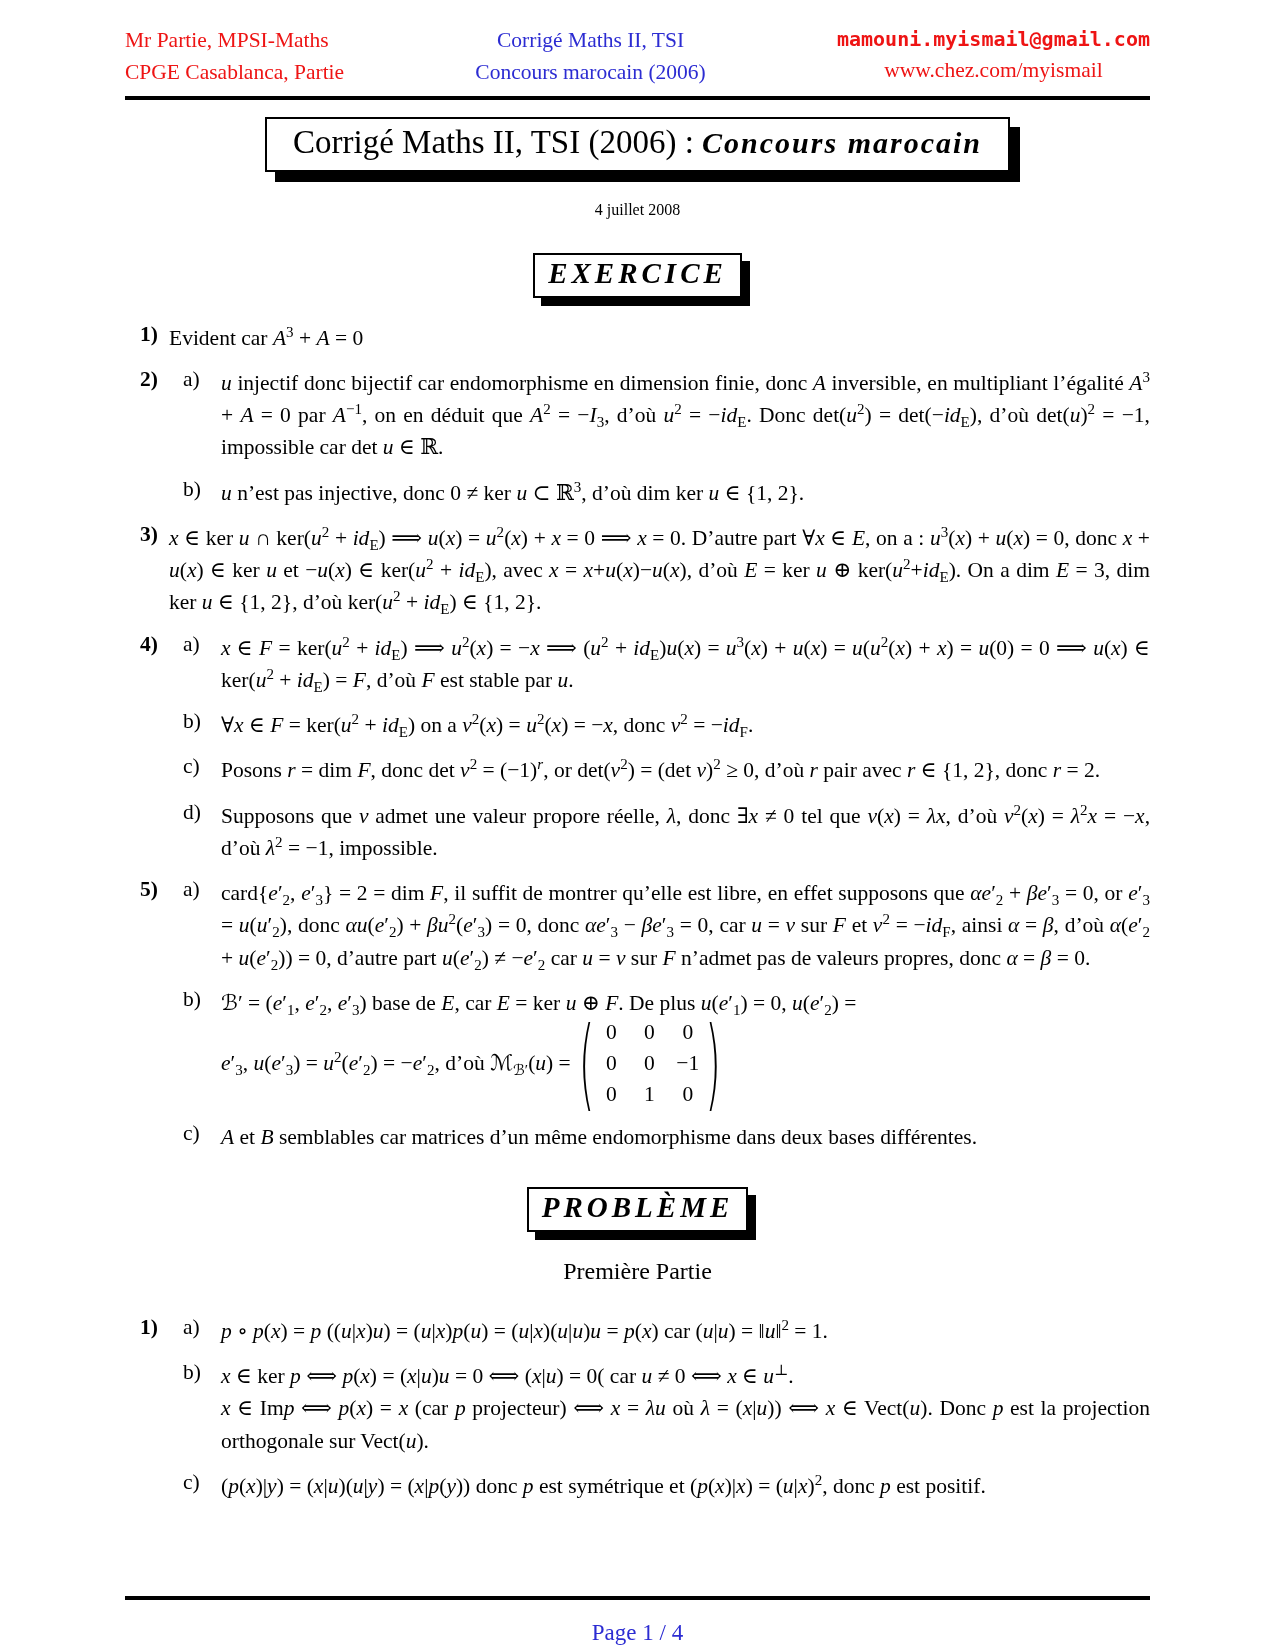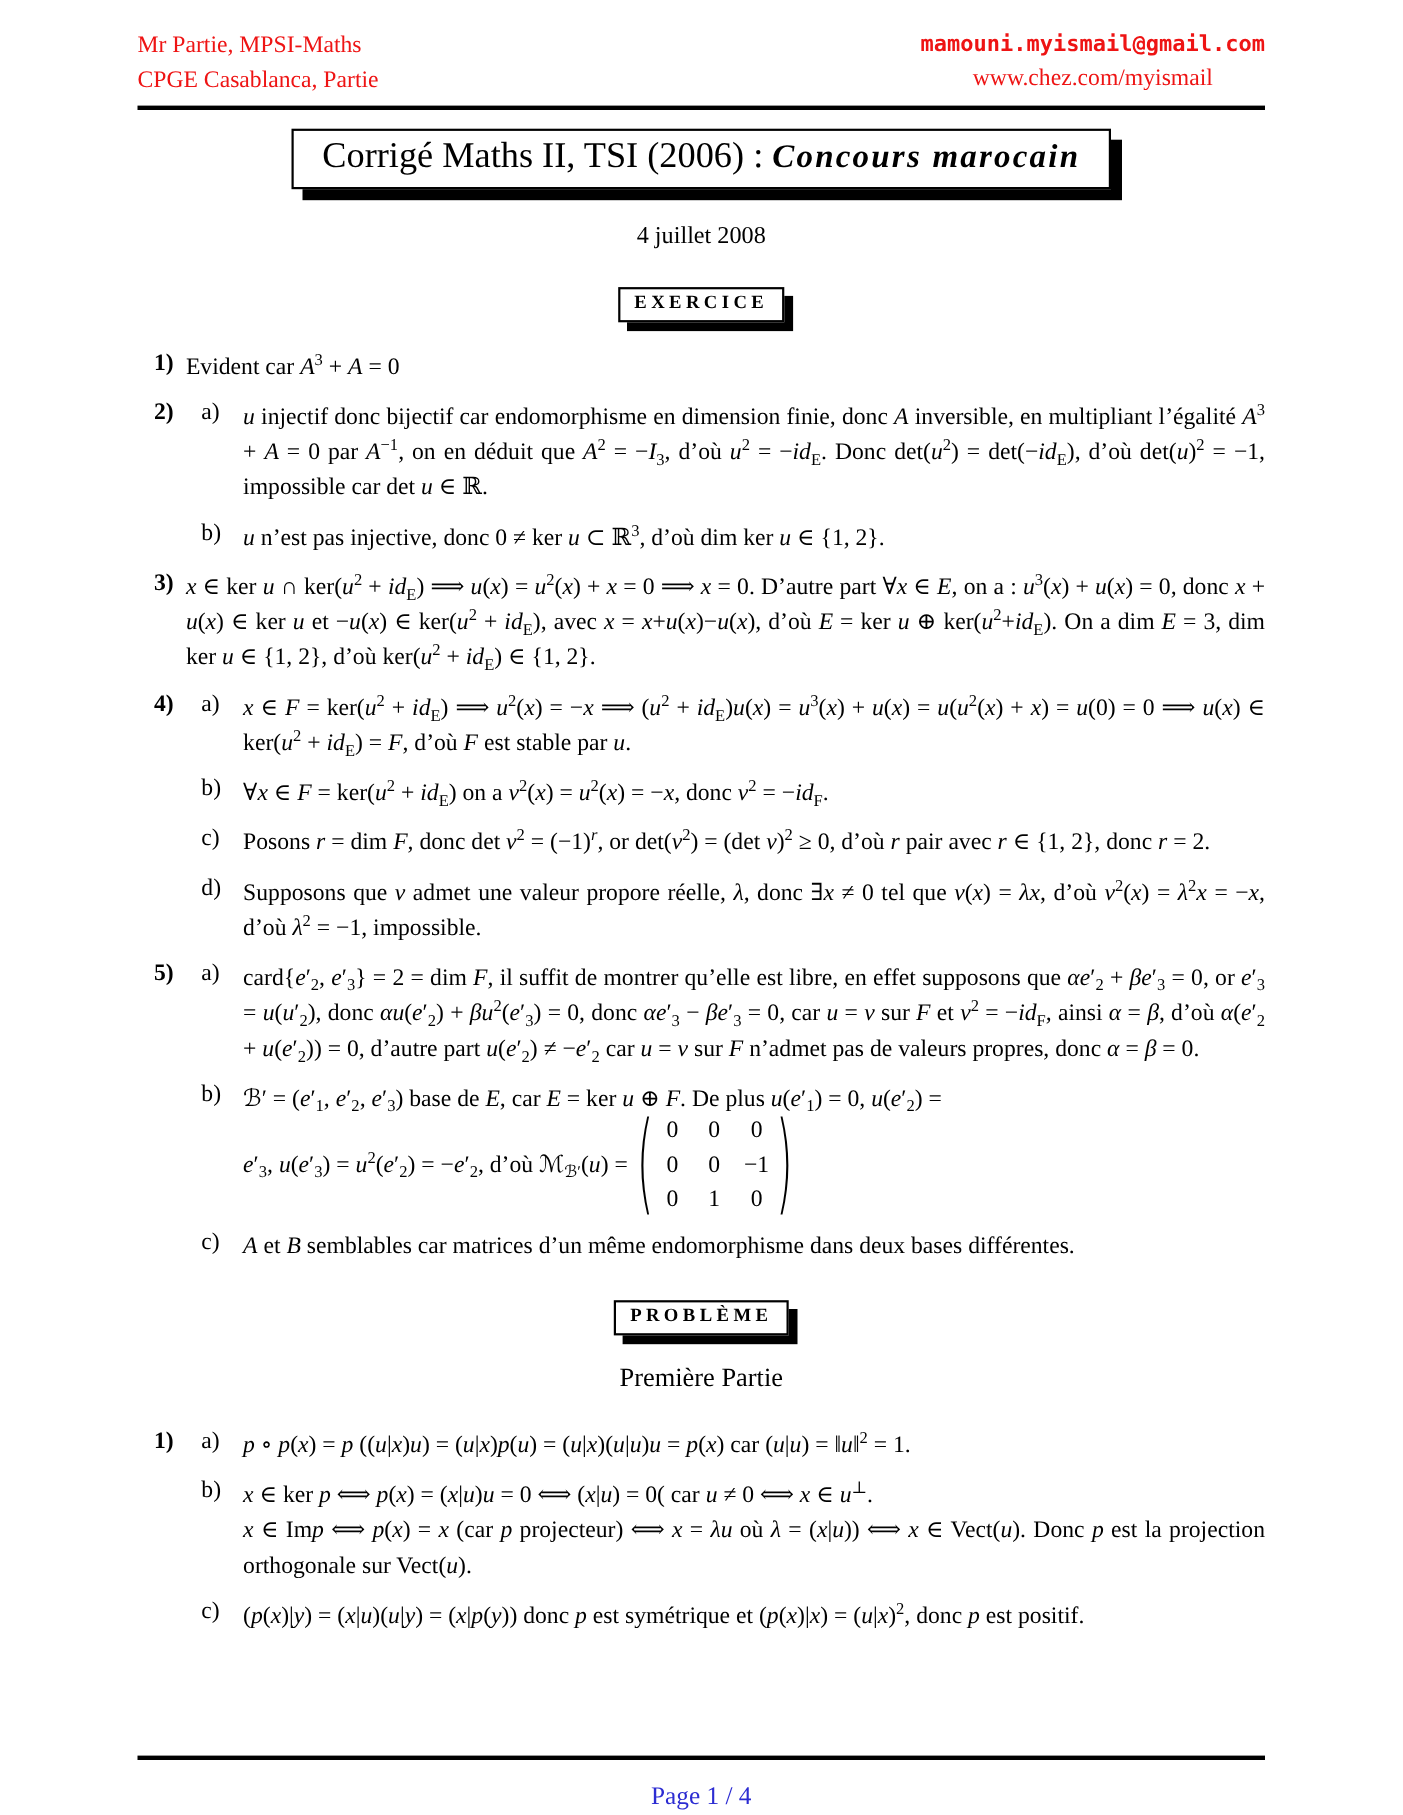--- a/index.html
+++ b/index.html
@@ -24,27 +24,27 @@
   .email{font-family:"DejaVu Sans Mono","Liberation Mono",monospace;font-weight:bold;font-size:20px;}
   .rule{border:none;border-top:4px solid #000;margin:7px 0 0 0;}
 
   
   .titlebox-wrap{text-align:center;margin-top:17px;}
   .titlebox{
     display:inline-block;background:#fff;border:2px solid #000;
     box-shadow:10px 10px 0 0 #000;padding:5px 26px 9px 26px;font-size:33px;white-space:nowrap;
   }
   .cursive{font-style:italic;font-weight:bold;letter-spacing:2px;font-size:30px;}
-  .date{text-align:center;margin-top:29px;font-size:22px;}
+  .date{text-align:center;margin-top:29px;font-size:16px;}
 
   
   .secbox-wrap{text-align:center;margin:34px 0 24px 0;}
   .secbox{
     display:inline-block;background:#fff;border:2px solid #000;box-shadow:8px 8px 0 0 #000;
-    padding:2px 13px 6px 13px;font-size:17px;font-weight:bold;letter-spacing:4px;
+    padding:2px 13px 6px 13px;font-size:29px;font-style:italic;font-weight:bold;letter-spacing:4px;
   }
 
   
   .row{display:flex;margin:0 0 13px 0;}
   .num{flex:0 0 58px;padding-left:15px;font-weight:bold;}
   .noletter .num{flex:0 0 44px;}
   .letter{flex:0 0 38px;}
   .txt{flex:1;text-align:justify;line-height:1.5;}
   i{font-style:italic;}
   sup{font-size:70%;line-height:0;}
@@ -73,20 +73,24 @@
 </head>
 <body>
 
 <div class="page">
 
   <div class="header">
     <div class="h-col h-left">
       <div>Mr Partie, MPSI-Maths</div>
       <div>CPGE Casablanca, Partie</div>
     </div>
+    <div class="h-col h-center">
+      <div>Corrigé Maths II, TSI</div>
+      <div>Concours marocain (2006)</div>
+    </div>
     <div class="h-col h-right">
       <div class="email">mamouni.myismail@gmail.com</div>
       <div>www.chez.com/myismail</div>
     </div>
   </div>
   <hr class="rule">
 
   <div class="titlebox-wrap">
     <div class="titlebox">
       <span>Corrigé Maths II, TSI (2006) :</span>

